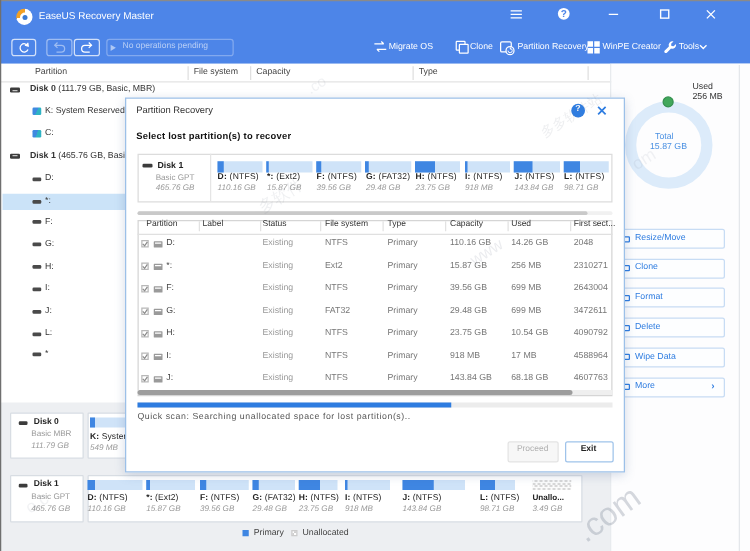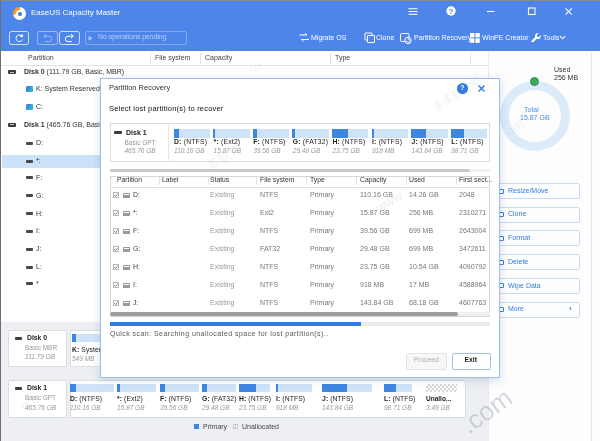--- a/index.html
+++ b/index.html
@@ -6,21 +6,21 @@
 .a {position:absolute;}
 .tx {position:absolute;white-space:nowrap;line-height:1;}
 .b {font-weight:bold;}
 </style></head>
 <body>
 <div class="a" style="left:0;top:0;width:600px;height:51px;background:#4d85e8;"></div>
 <div class="a" style="left:0;top:0;width:600px;height:1px;background:#8a8a8a;"></div>
 <div class="a" style="left:13px;top:7px;width:13px;height:13px;border-radius:50%;background:conic-gradient(from 258deg,#f2a024 0 108deg,#ffffff 108deg 360deg);"></div>
 <div class="a" style="left:15.5px;top:9.5px;width:8px;height:8px;border-radius:50%;background:#fff;"></div>
 <div class="a" style="left:17.5px;top:11.5px;width:4px;height:4px;border-radius:50%;background:#3a7bd5;"></div>
-<div class="tx" style="left:31px;top:8.5px;font-size:8px;color:#fff;">EaseUS Capacity Master</div>
+<div class="tx" style="left:31px;top:8.5px;font-size:8px;color:#fff;">EaseUS Recovery Master</div>
 <svg class="a" style="left:400px;top:4px;" width="180" height="14" viewBox="0 0 180 14">
 <g stroke="#fff" stroke-width="1.1" fill="none">
 <path d="M8.5 4.7h9M8.5 7.5h9M8.5 10.3h9"></path>
 <circle cx="51" cy="7" r="4.7" fill="#fff" stroke="none"></circle>
 <path d="M87 7.5h7.5"></path>
 <rect x="128.5" y="4" width="6.5" height="6.5"></rect>
 <path d="M165.5 4.3l6.4 6.4M171.9 4.3l-6.4 6.4"></path>
 </g>
 <text x="51" y="9.6" font-size="8" fill="#4d85e8" text-anchor="middle" font-weight="bold" font-family="Liberation Sans">?</text>
 </svg>
@@ -189,21 +189,21 @@
 <div class="tx" style="left:508px;top:305.2px;font-size:7px;color:#2e7ce0;">More</div>
 <div class="a" style="left:499px;top:307.0px;width:5px;height:5px;border:1px solid #2e7ce0;border-radius:1px;"></div>
 <div class="tx" style="left:569px;top:304.5px;font-size:8px;color:#2e7ce0;font-weight:bold;">›</div>
 <div class="a" style="left:100px;top:78px;width:400px;height:300px;background:#fff;border:1px solid #9cc0e8;box-shadow:0 2px 8px rgba(60,90,140,0.22);"></div>
 <div class="tx" style="left:109px;top:84.3px;font-size:7.5px;color:#333;">Partition Recovery</div>
 <div class="a" style="left:457px;top:83px;width:11px;height:11px;border-radius:50%;background:#2f7de1;"></div>
 <div class="tx" style="left:460.3px;top:84.4px;font-size:7px;color:#fff;font-weight:bold;">?</div>
 <svg class="a" style="left:477px;top:84px;" width="10" height="10" viewBox="0 0 10 10">
     <path d="M1.5 1.5l6 6M7.5 1.5l-6 6" stroke="#2f7de1" stroke-width="1.4"></path>
   </svg>
-<div class="tx" style="left:109px;top:105.3px;font-size:7.5px;color:#111;font-weight:normal;letter-spacing:0.2px;">Select lost partition(s) to recover</div>
+<div class="tx" style="left:109px;top:105.3px;font-size:7.5px;color:#111;font-weight:bold;letter-spacing:0.2px;">Select lost partition(s) to recover</div>
 <div class="a" style="left:110px;top:122.5px;width:380px;height:39px;border:1px solid #dcdcdc;background:#fff;"></div>
 <div class="a" style="left:168px;top:123px;width:1px;height:38px;background:#e5e5e5;"></div>
 <div class="a" style="left:114px;top:130.5px;width:7.5px;height:3.5px;background:#3c3c3c;border-radius:1px;"></div>
 <div class="tx" style="left:126px;top:128.7px;font-size:7px;color:#222;font-weight:bold;">Disk 1</div>
 <div class="tx" style="left:124.5px;top:140.0px;font-size:6.5px;color:#999;">Basic GPT</div>
 <div class="tx" style="left:124.5px;top:148.0px;font-size:6.5px;color:#999;font-style:italic;">465.76 GB</div>
 <div class="a" style="left:173.5px;top:128.5px;width:36.5px;height:9px;background:#cfe3f8;"></div>
 <div class="a" style="left:173.5px;top:128.5px;width:5px;height:9px;background:#3f86e2;"></div>
 <div class="tx" style="left:174.0px;top:139.3px;font-size:6.8px;color:#222;letter-spacing:0.2px;"><span class="b">D:</span> (NTFS)</div>
 <div class="tx" style="left:174.0px;top:147.5px;font-size:6.5px;color:#999;font-style:italic;">110.16 GB</div>

